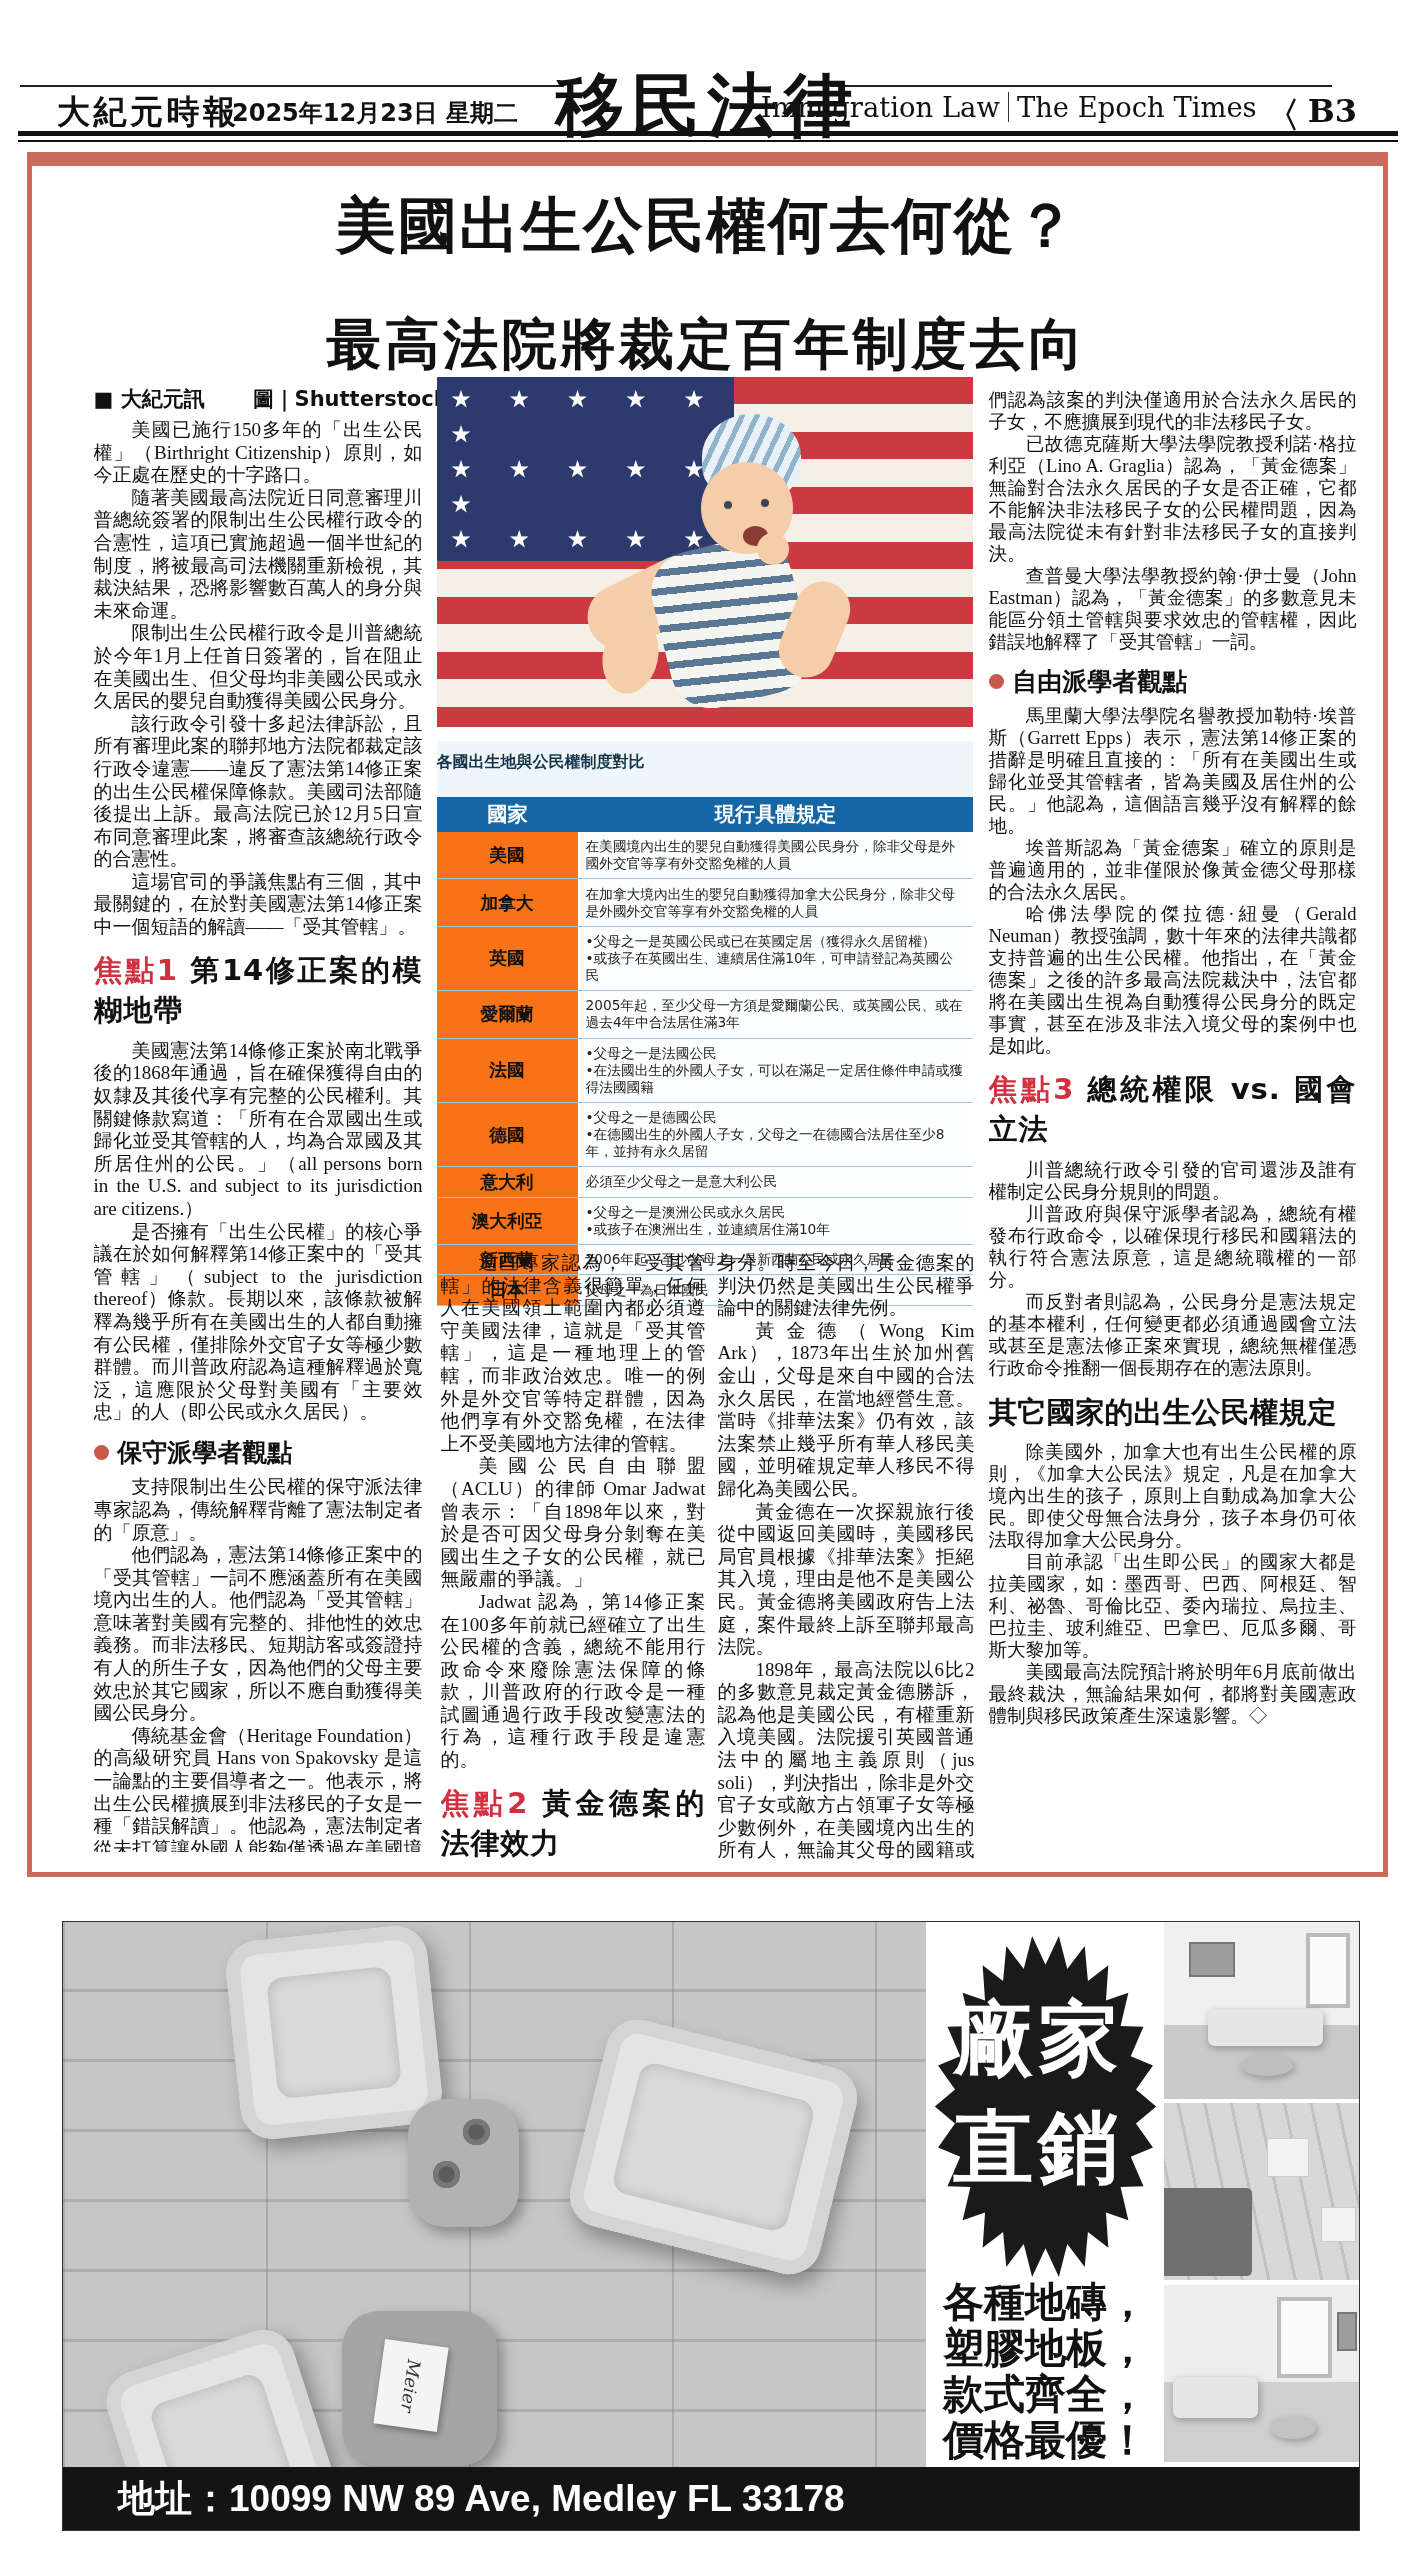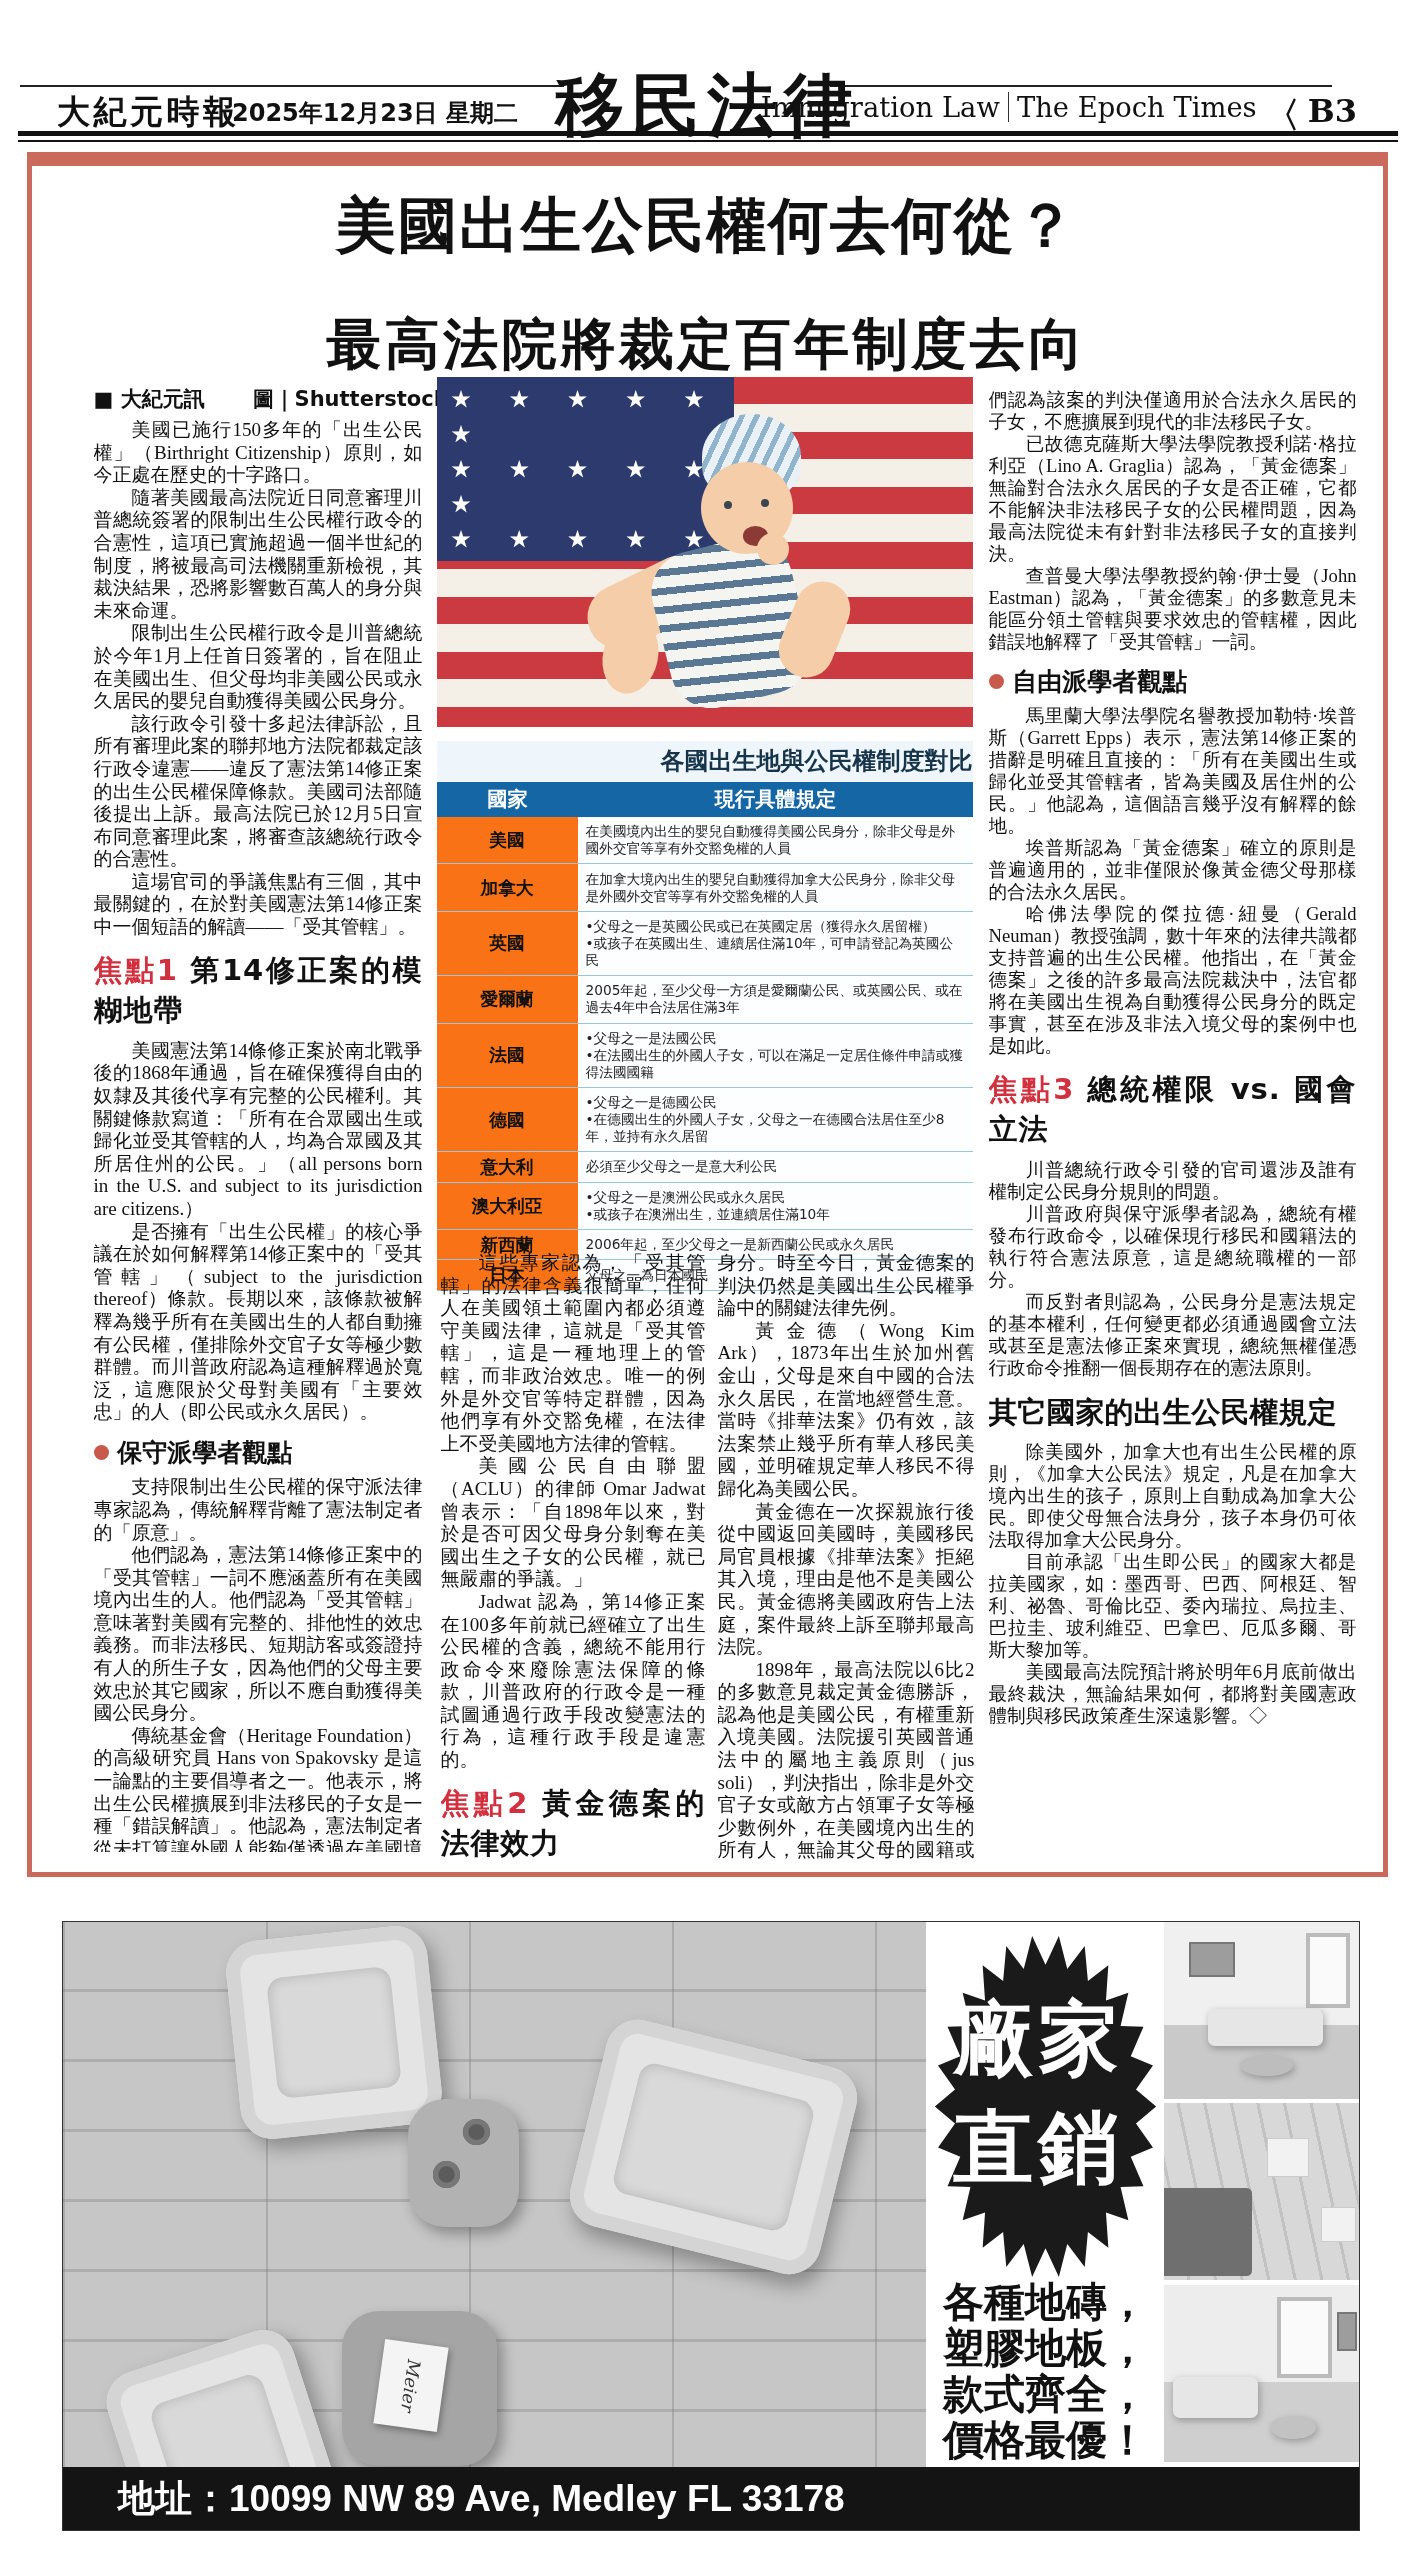--- a/index.html
+++ b/index.html
@@ -77,21 +77,21 @@
   .baby-thigh { position:absolute; left:147px; top:193px; width:133px; height:64px; border-radius:35px;
                 transform:rotate(-26deg); background:#f5cda9; }
   .baby-foot { position:absolute; left:166px; top:241px; width:55px; height:76px; border-radius:50%;
                transform:rotate(12deg); background:#f5cda9; }
   .baby-arm { position:absolute; left:350px; top:203px; width:55px; height:99px; border-radius:35px;
               transform:rotate(22deg); background:#f5cda9; }
 
   
   .info-table { position:absolute; left:405px; top:575px; width:536px; height:501px;
                 font-family:"DejaVu Sans", sans-serif; background:#fff; }
-  .t-title { height:41px; line-height:41px; text-align:right; font-size:24px; font-weight:900;
+  .t-title { height:56px; line-height:41px; text-align:left; font-size:16px; font-weight:900;
              background:#eef6fb; color:#16344a; }
   .t-head { display:flex; background:#1566a4; color:#fff; font-weight:bold; }
   .t-head .th-c { width:142px; text-align:center; font-size:20.3px; line-height:35px; }
   .t-head .th-r { flex:1; text-align:center; font-size:20.3px; line-height:35px; }
   .t-row { display:flex; border-bottom:0.9px solid #9cc4dc; }
   .t-country { width:142px; background:#f97316; display:flex; align-items:center; justify-content:center;
                font-size:17.7px; font-weight:bold; border-right:1.8px solid #fff; }
   .t-rule { flex:1; background:#fdfeff; font-size:13.7px; line-height:17px; padding:6.2px 7px;
             white-space:pre-line; color:#222; }
 

